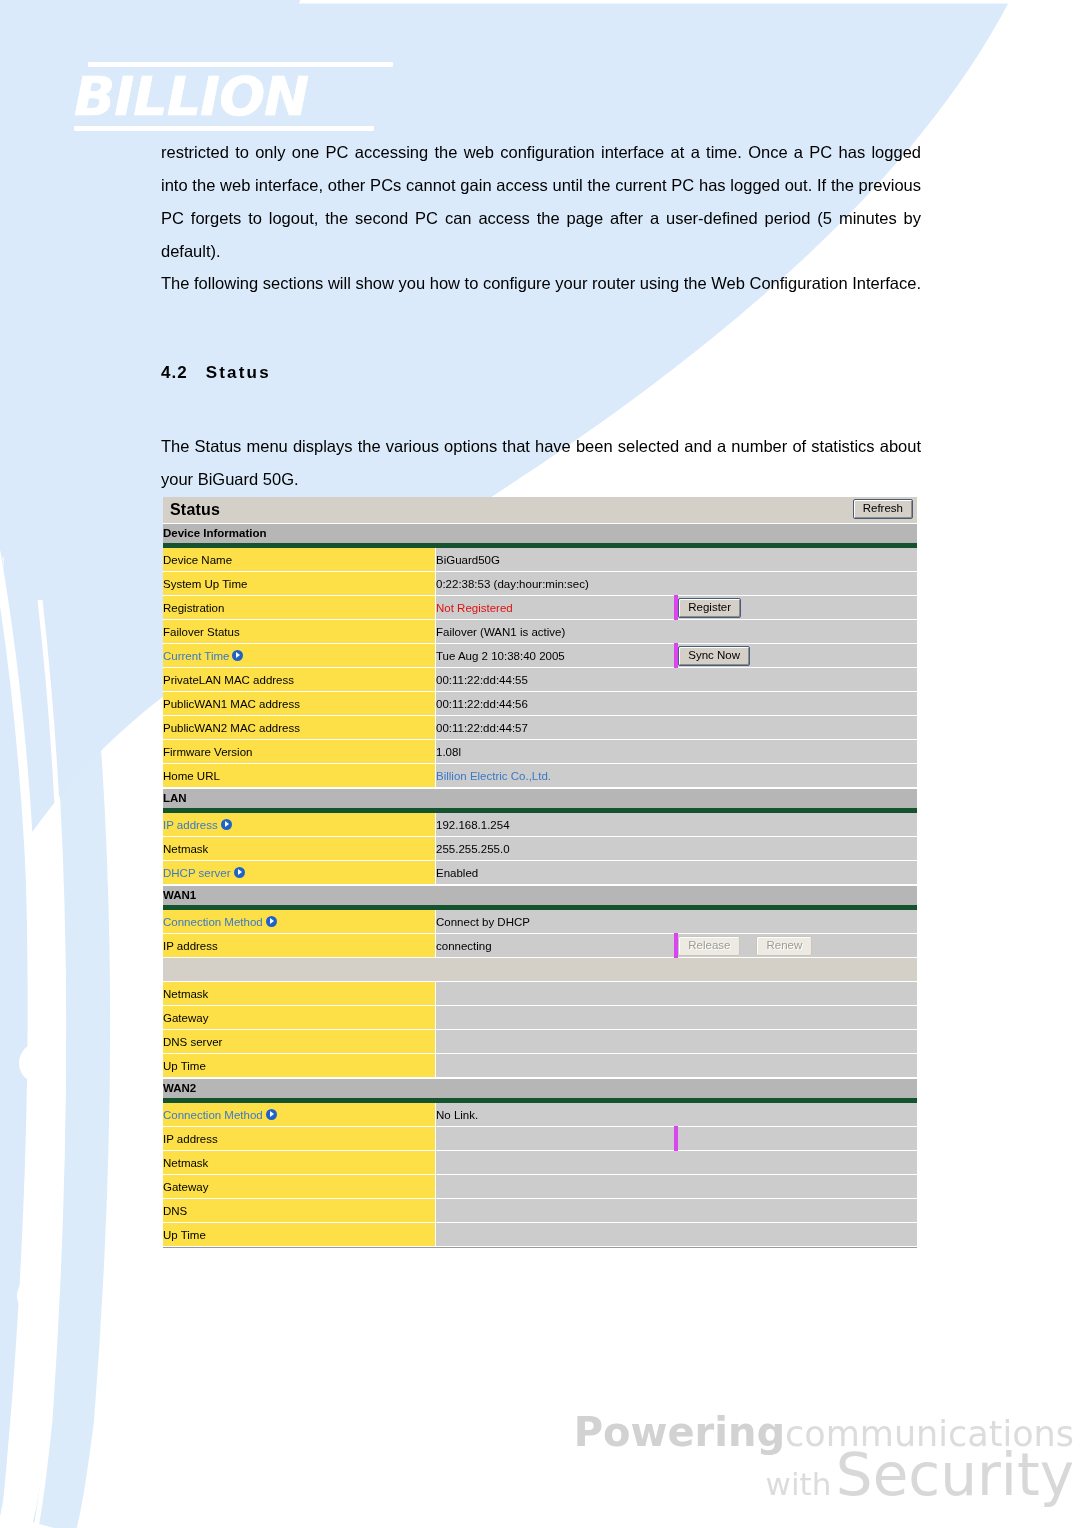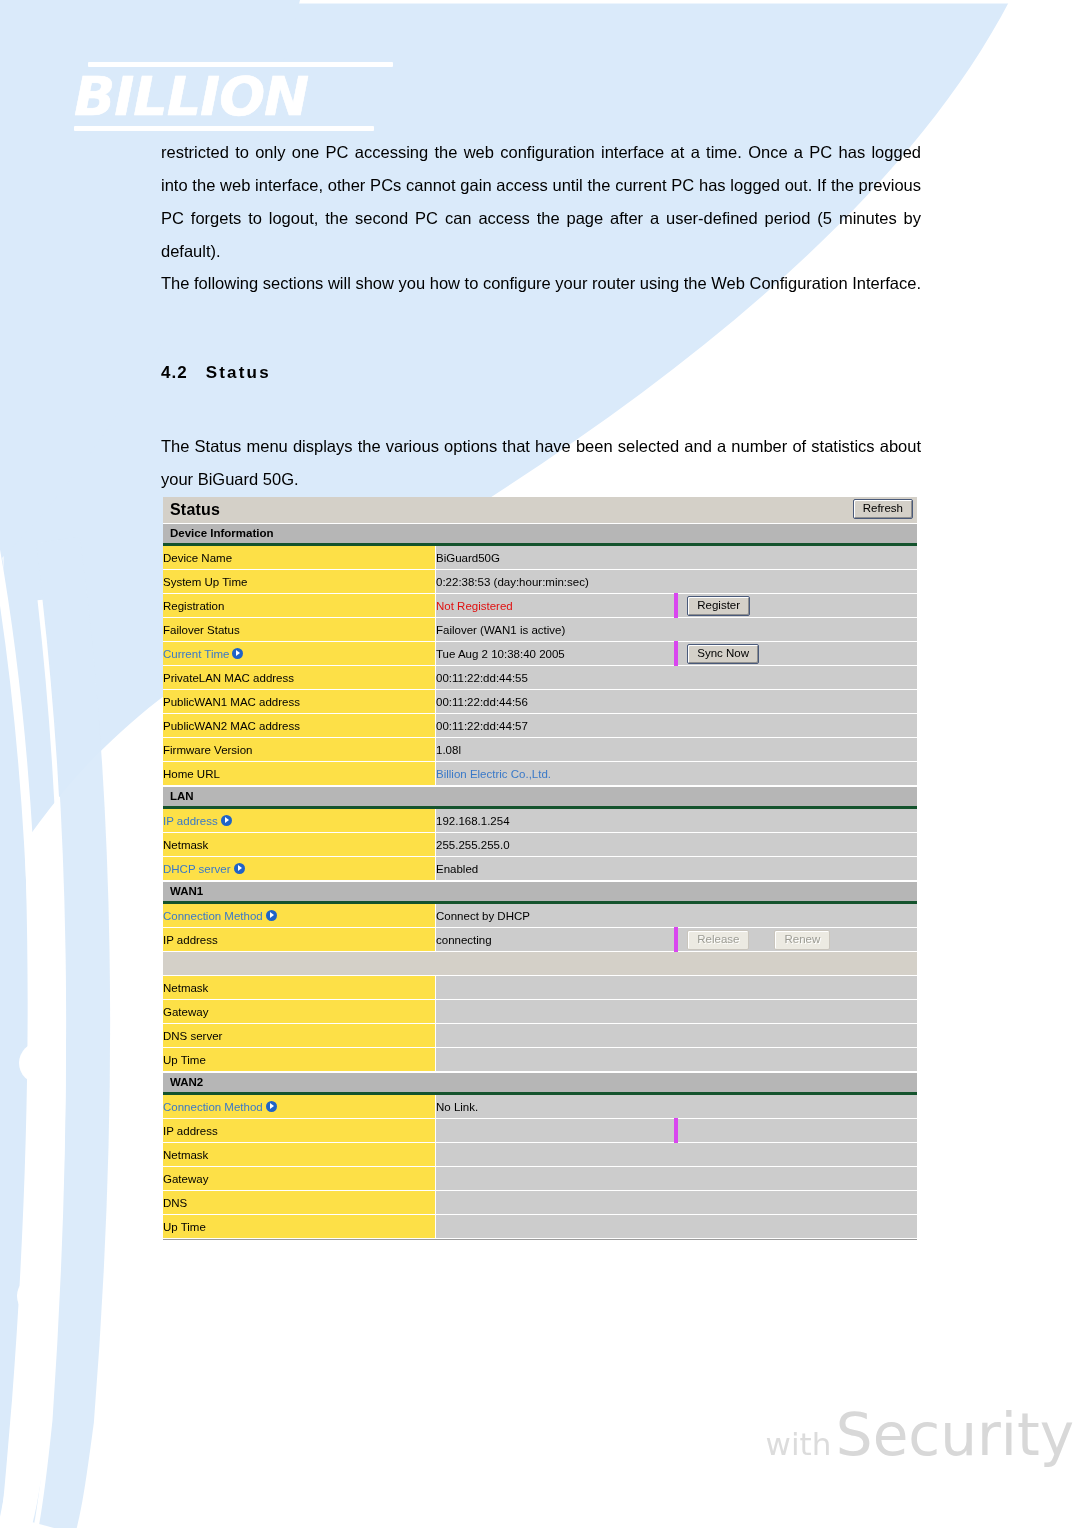--- a/index.html
+++ b/index.html
@@ -123,21 +123,20 @@
     font-size: 11.5px;
     color: #000000;
     background: #d4d0c8;
     border: 1px solid #4a5a7a;
     border-radius: 2px;
     padding: 2px 9px 3px 9px;
     line-height: 13px;
     box-shadow: inset 1px 1px 0 #ffffff, inset -1px -1px 0 #8e8e8e;
     cursor: pointer;
     white-space: nowrap;
-    margin-left: 9px;
   }
   .btn.disabled {
     color: #9c9c94;
     border: 1px solid #c9c5bd;
     background: #eceae2;
     box-shadow: inset 1px 1px 0 #ffffff;
     text-shadow: 1px 1px 0 #ffffff;
     cursor: default;
   }
   #refresh-button {
@@ -145,23 +144,22 @@
     right: 4px;
     top: 2px;
   }
 
   .section-head {
     height: 19px;
     line-height: 19px;
     background: #b6b6b6;
     font-weight: bold;
     font-size: 11.5px;
-    padding-left: 7px;
-    color: #000000;
-    border-bottom: 3px solid #14532d;
+    color: #000000;
+    border-bottom: 5px solid #14532d;
     border-top: 1px solid #ffffff;
   }
   .section-head.tight { border-top: none; }
 
   table.rows {
     width: 100%;
     border-collapse: collapse;
     table-layout: fixed;
   }
   table.rows td {
@@ -456,18 +454,21 @@
         <td class="lbl">Up Time</td>
         <td class="val" colspan="2"></td>
       </tr>
     </tbody>
       </table>
 
   </div>
 
 
   <div id="footer-tagline">
+    <div class="line1">
+      <span class="f-pow">Powering</span><span class="f-comm">communications</span>
+    </div>
     <div class="line2">
       <span class="f-with">with</span> <span class="f-sec">Security</span>
     </div>
   </div>
 
 </div>
 
 </body></html>

